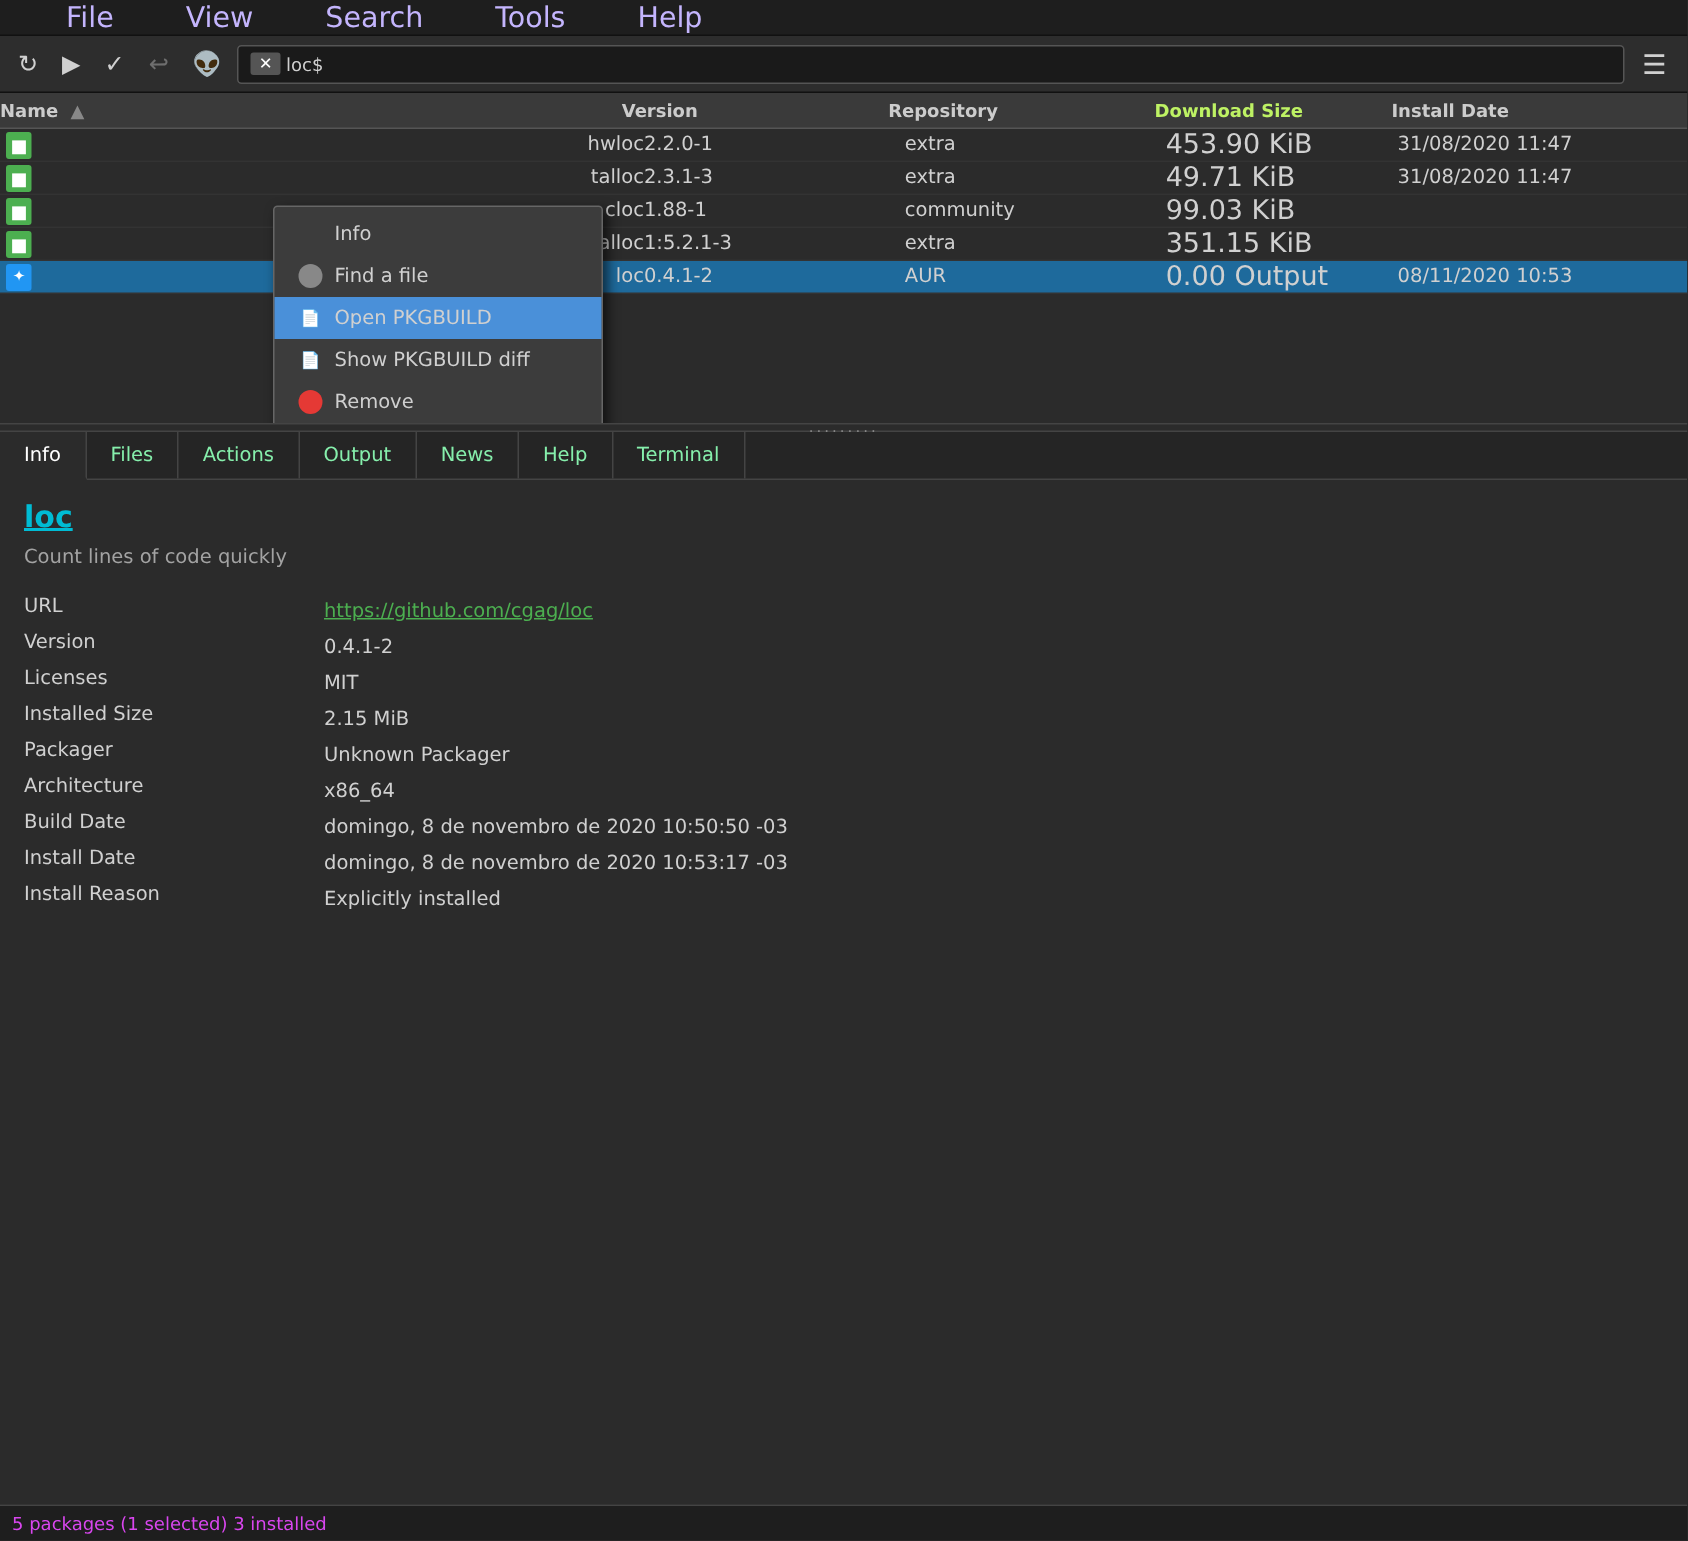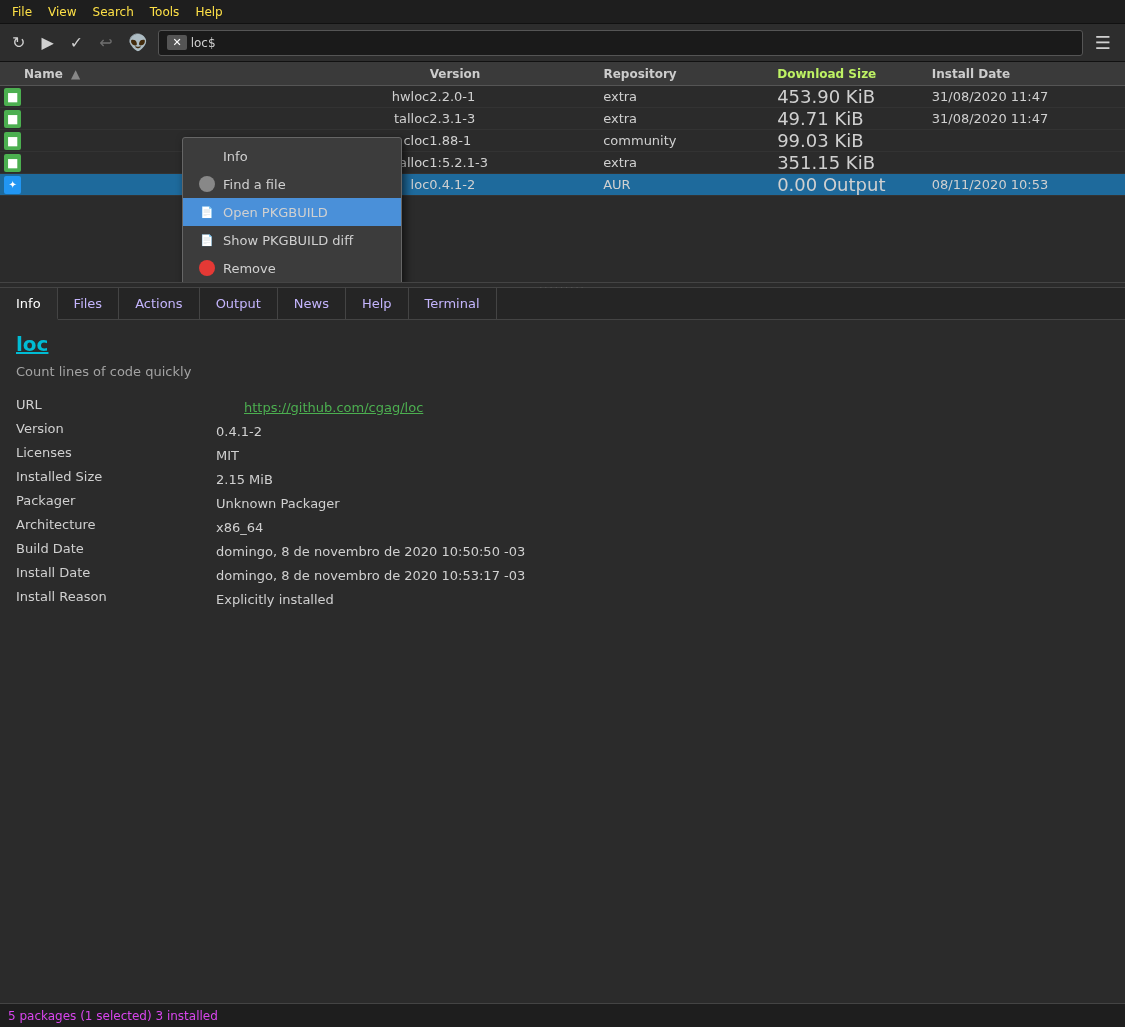--- a/index.html
+++ b/index.html
@@ -19,23 +19,24 @@
     .menubar {
       background: #1e1e1e;
       display: flex;
       align-items: center;
       height: 24px;
       padding: 0 4px;
       border-bottom: 1px solid #111;
     }
     .menubar-item {
       padding: 2px 8px;
-      color: #fde047;
-      cursor: pointer;
-      font-size: 12px;
+      color: #c4b5fd;
+      cursor: pointer;
+      font-size: 19px;
+      margin-left: 32px;
     }
 
     
     .toolbar {
       background: #2d2d2d;
       display: flex;
       align-items: center;
       height: 38px;
       padding: 0 6px;
       border-bottom: 1px solid #111;
@@ -95,21 +96,20 @@
       position: relative;
     }
 
     
     .table-header {
       display: flex;
       background: #3a3a3a;
       border-bottom: 1px solid #555;
       height: 24px;
       align-items: center;
-      padding-left: 24px;
     }
     .col-name { width: 420px; font-weight: bold; font-size: 12px; color: #ccc; }
     .col-version { width: 180px; font-weight: bold; font-size: 12px; color: #ccc; }
     .col-repo { width: 180px; font-weight: bold; font-size: 12px; color: #ccc; }
     .col-dl { width: 160px; font-weight: bold; font-size: 12px; color: #bef264; }
     .col-install { width: 200px; font-weight: bold; font-size: 12px; color: #ccc; }
 
     
     .sort-arrow { margin-left: 4px; color: #888; }
 
@@ -208,21 +208,21 @@
     .tabs {
       display: flex;
       background: #252525;
       border-bottom: 1px solid #444;
       height: 32px;
     }
     .tab {
       padding: 6px 16px;
       cursor: pointer;
       font-size: 13px;
-      color: #c4b5fd;
+      color: #86efac;
       border-right: 1px solid #444;
       display: flex;
       align-items: center;
     }
     .tab.active {
       background: #2b2b2b;
       color: #fff;
       border-bottom: 2px solid #2b2b2b;
       margin-bottom: -1px;
     }
@@ -252,21 +252,21 @@
       color: #d0d0d0;
       width: 200px;
       vertical-align: top;
       padding-top: 2px;
       font-size: 13px;
     }
     .info-table td:last-child {
       color: #d0d0d0;
       font-size: 13px;
     }
-    .url-link { color: #4caf50; cursor: pointer; text-decoration: underline; margin-left: 28px; }
+    .url-link { color: #4caf50; cursor: pointer; text-decoration: underline; }
 
     
     .statusbar {
       height: 24px;
       background: #1e1e1e;
       border-top: 1px solid #444;
       display: flex;
       align-items: center;
       padding: 0 8px;
       font-size: 12px;

